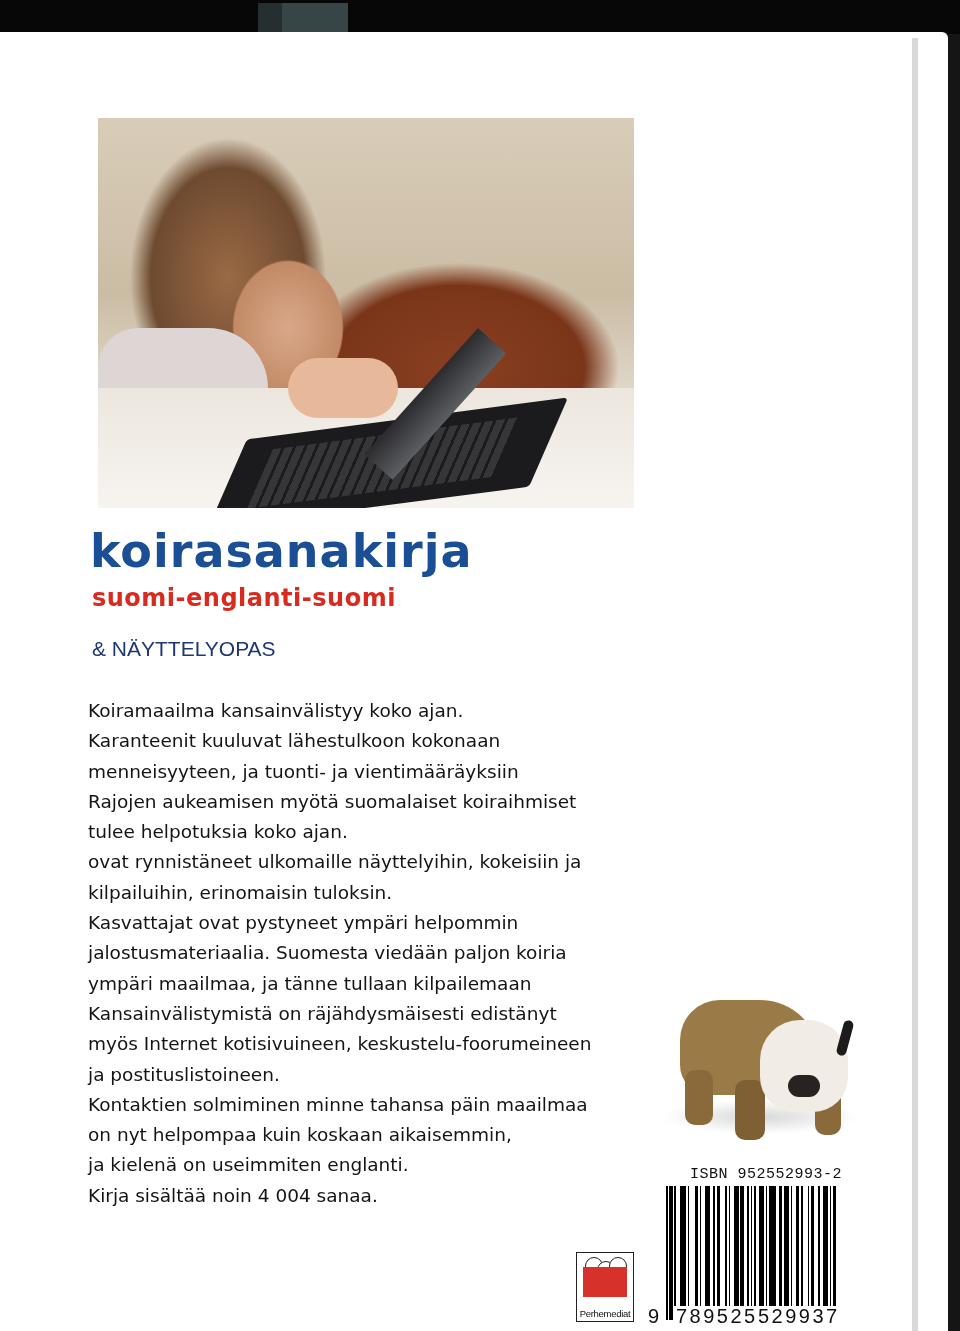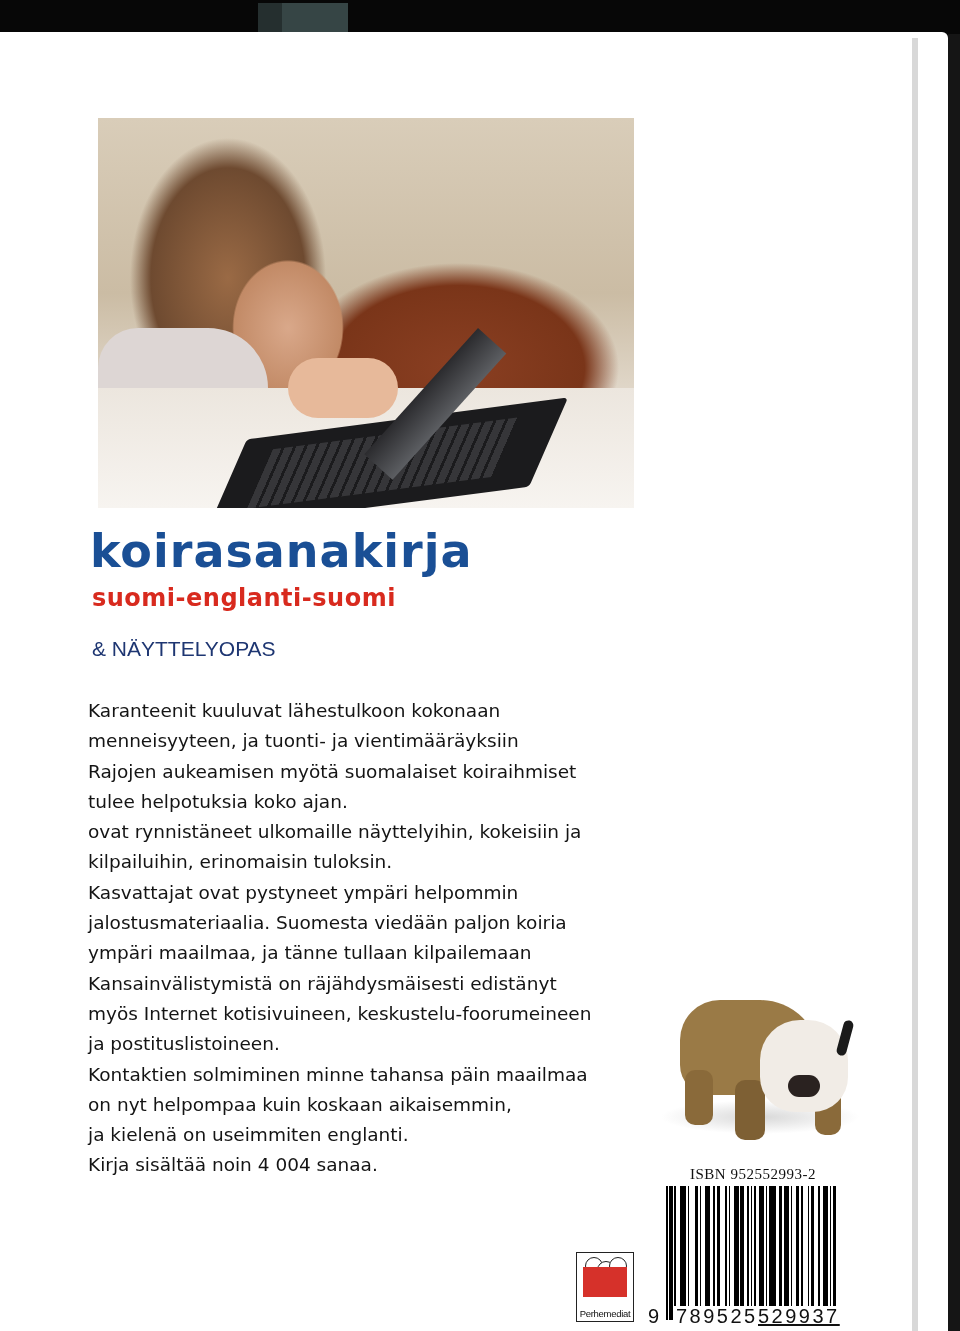--- a/index.html
+++ b/index.html
@@ -85,21 +85,21 @@
   .publisher-logo .book { position: absolute; left: 6px; top: 14px; width: 44px; height: 30px; background: #d6312a; }
   .publisher-logo .heads { position: absolute; left: 8px; top: 4px; width: 40px; height: 16px; }
   .publisher-logo .heads span { position: absolute; top: 0; width: 16px; height: 16px; border: 1.2px solid #222; border-radius: 50%; background: #fff; }
   .publisher-logo .name {
     position: absolute; left: 0; bottom: 2px; width: 100%; text-align: center;
     font-family: "Liberation Sans", sans-serif; font-size: 9.5px; color: #111; letter-spacing: -0.3px;
   }
 
   .isbn-label {
     position: absolute; left: 690px; top: 1166px;
-    font-family: Liberation Serif, serif; font-size: 15px; color: #111; letter-spacing: 0.5px;
+    font-family: Liberation Mono, monospace; font-size: 15px; color: #111; letter-spacing: 0.5px;
   }
   .barcode { position: absolute; left: 666px; top: 1186px; width: 180px; height: 140px; }
   .barcode .bars { position: absolute; left: 0; top: 0; width: 180px; height: 140px; display: flex; align-items: flex-start; }
   .barcode .bar { height: 120px; background: #000; flex: none; }
   .barcode .bar.guard { height: 134px; }
   .barcode .gap { height: 120px; flex: none; }
   .barcode-digits {
     position: absolute; top: 1306px; font-family: "Liberation Sans", sans-serif; font-size: 20px; color: #111;
     letter-spacing: 2.5px; background: #fff; line-height: 1;
   }
@@ -123,20 +123,21 @@
   <div class="keys"></div>
   <div class="laptop-screen"></div>
   <div class="hands"></div>
 </div>
 
 <div class="title">koirasanakirja</div>
 <div class="subtitle">suomi-englanti-suomi</div>
 <div class="guide">&amp; NÄYTTELYOPAS</div>
 
 <div class="body-text">
+  <span class="line">Koiramaailma kansainvälistyy koko ajan.</span>
   <span class="line">Karanteenit kuuluvat lähestulkoon kokonaan</span>
   <span class="line">menneisyyteen, ja tuonti- ja vientimääräyksiin</span>
   <span class="line">Rajojen aukeamisen myötä suomalaiset koiraihmiset</span>
   <span class="line">tulee helpotuksia koko ajan.</span>
   <span class="line">ovat rynnistäneet ulkomaille näyttelyihin, kokeisiin ja</span>
   <span class="line">kilpailuihin, erinomaisin tuloksin.</span>
   <span class="line">Kasvattajat ovat pystyneet ympäri helpommin</span>
   <span class="line">jalostusmateriaalia. Suomesta viedään paljon koiria</span>
   <span class="line">ympäri maailmaa, ja tänne tullaan kilpailemaan</span>
   <span class="line">Kansainvälistymistä on räjähdysmäisesti edistänyt</span>
@@ -231,13 +232,13 @@
       <div class="bar" style="width: 4.8px;"></div>
       <div class="gap" style="width: 1.8px;"></div>
       <div class="bar guard" style="width: 1.6px;"></div>
       <div class="gap" style="width: 1.8px;"></div>
       <div class="bar guard" style="width: 3.2px;"></div>
       <div class="gap" style="width: 1.8px;"></div>
     </div>
 </div>
 <div class="barcode-digits" style="left:648px;">9</div>
 <div class="barcode-digits" style="left:676px;">789525</div>
-<div class="barcode-digits" style="left:758px;text-decoration:underline;">529937</div>
+<div class="barcode-digits" style="left:758px;">529937</div>
 
 </body></html>

